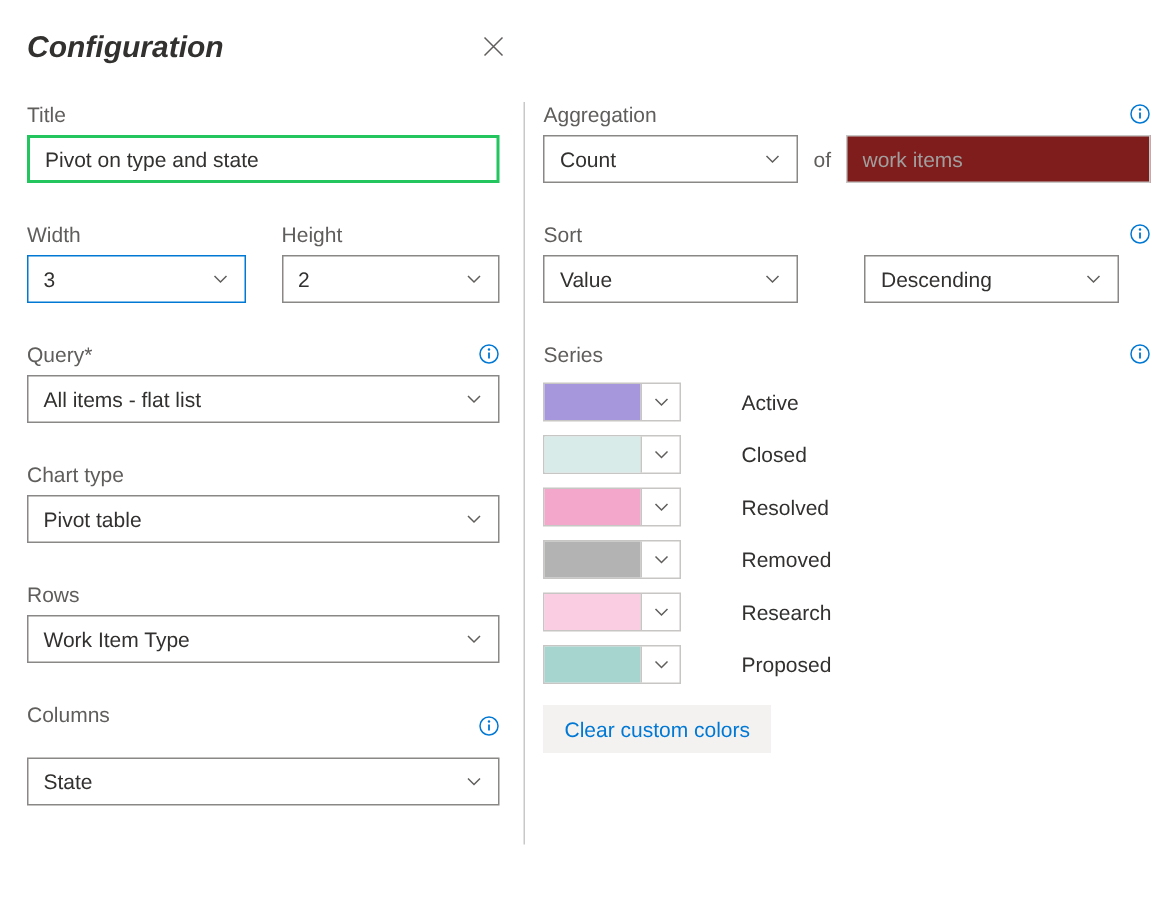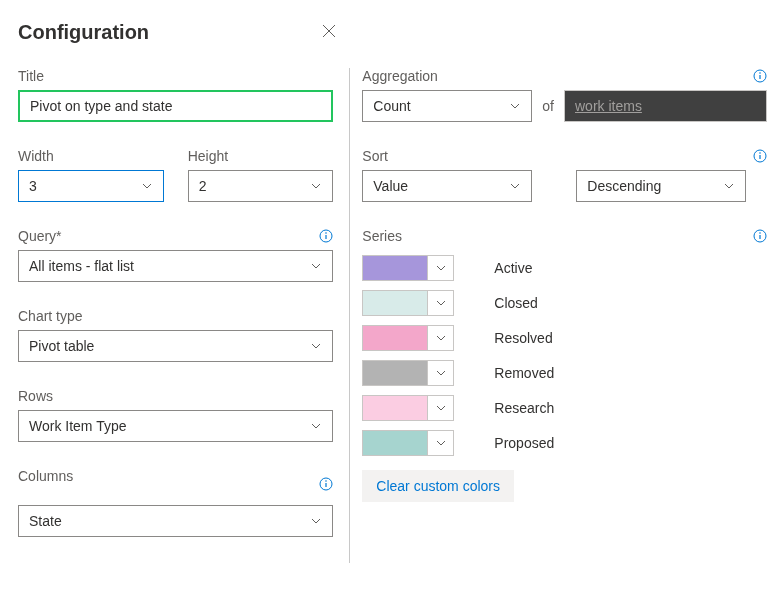--- a/index.html
+++ b/index.html
@@ -20,20 +20,21 @@
       display: flex;
       flex-direction: column;
       padding: 18px 0 0 18px;
     }
     .header {
       display: flex;
       align-items: center;
       justify-content: space-between;
       width: 325px;
       margin-bottom: 22px;
+      font-style: italic;
     }
     .header h1 {
       font-size: 20px;
       font-weight: 600;
       color: #323130;
     }
     .close-btn {
       width: 28px;
       height: 28px;
       display: flex;
@@ -85,24 +86,23 @@
       width: 100%;
       height: 32px;
       padding: 0 10px;
       border: 2px solid #22c55e;
       font-family: inherit;
       font-size: 14px;
       color: #323130;
       background: #fff;
     }
     .text-input.disabled {
-      background: #404040;
+      background: #7f1d1d;
       color: #a19f9d;
       border: 1px solid #c8c6c4;
-      text-decoration: underline;
     }
     .select {
       width: 100%;
       height: 32px;
       padding: 0 10px;
       border: 1px solid #8a8886;
       font-family: inherit;
       font-size: 14px;
       color: #323130;
       background: #fff;

